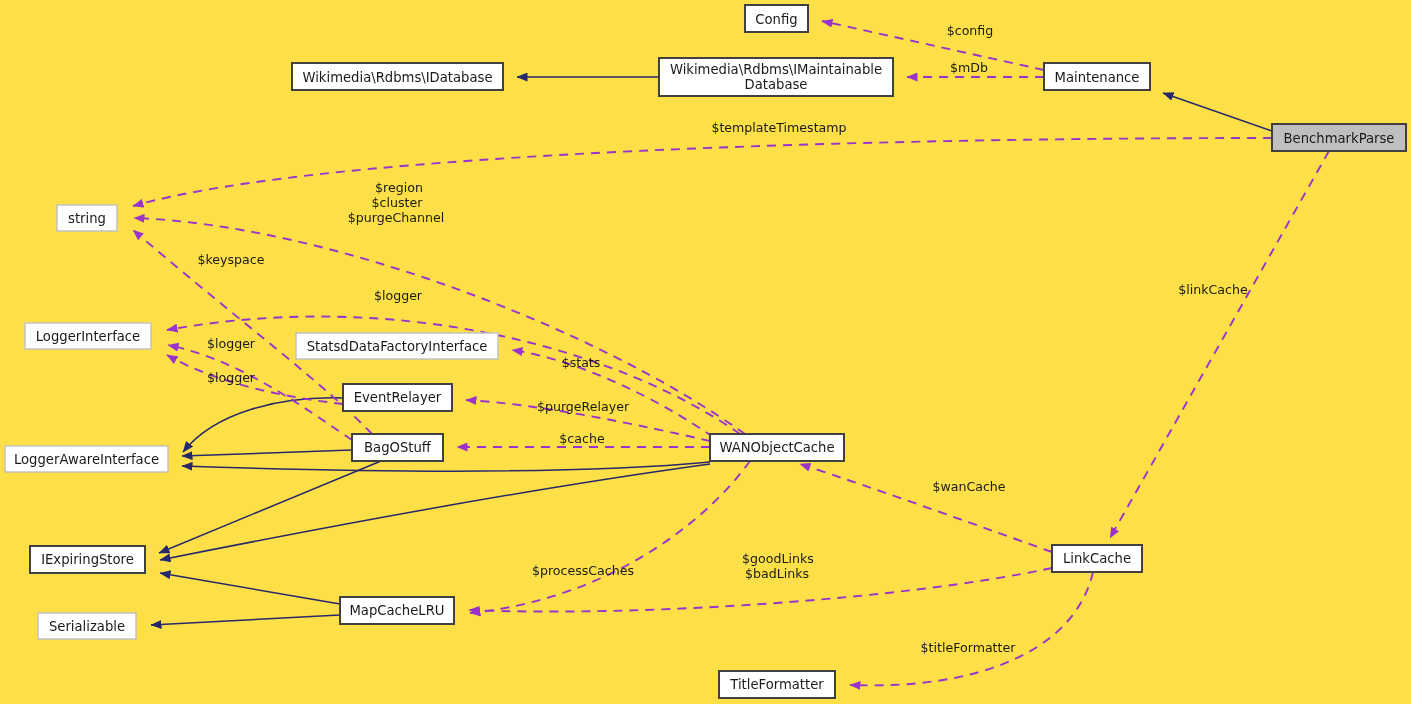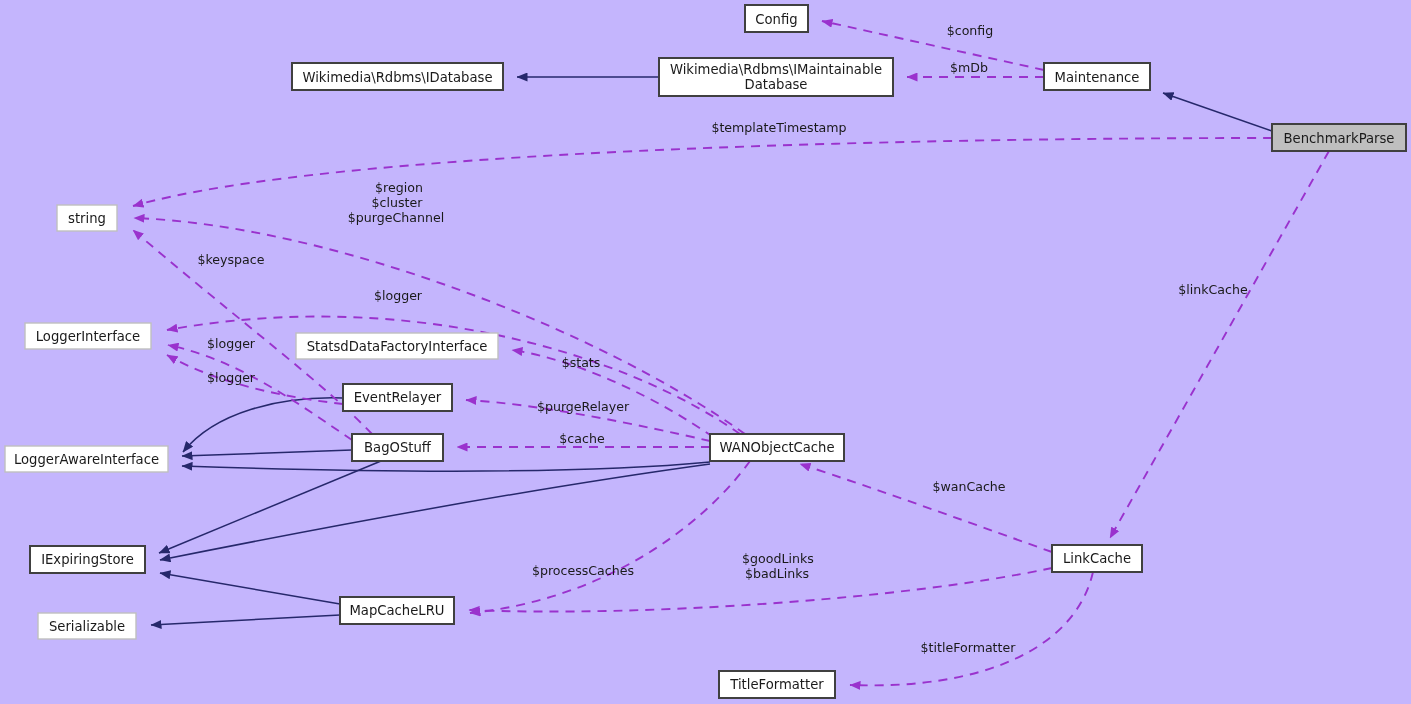--- a/index.html
+++ b/index.html
@@ -4,21 +4,21 @@
 <style>
   html, body {
     margin: 0;
     padding: 0;
     background: #ffffff;
   }
   #diagram-root {
     position: relative;
     width: 1411px;
     height: 704px;
-    background: #c4b5fd;
+    background: #fde047;
     font-family: "DejaVu Sans", "Liberation Sans", sans-serif;
     overflow: hidden;
   }
   svg#graph {
     position: absolute;
     left: 0;
     top: 0;
     width: 1411px;
     height: 704px;
   }

